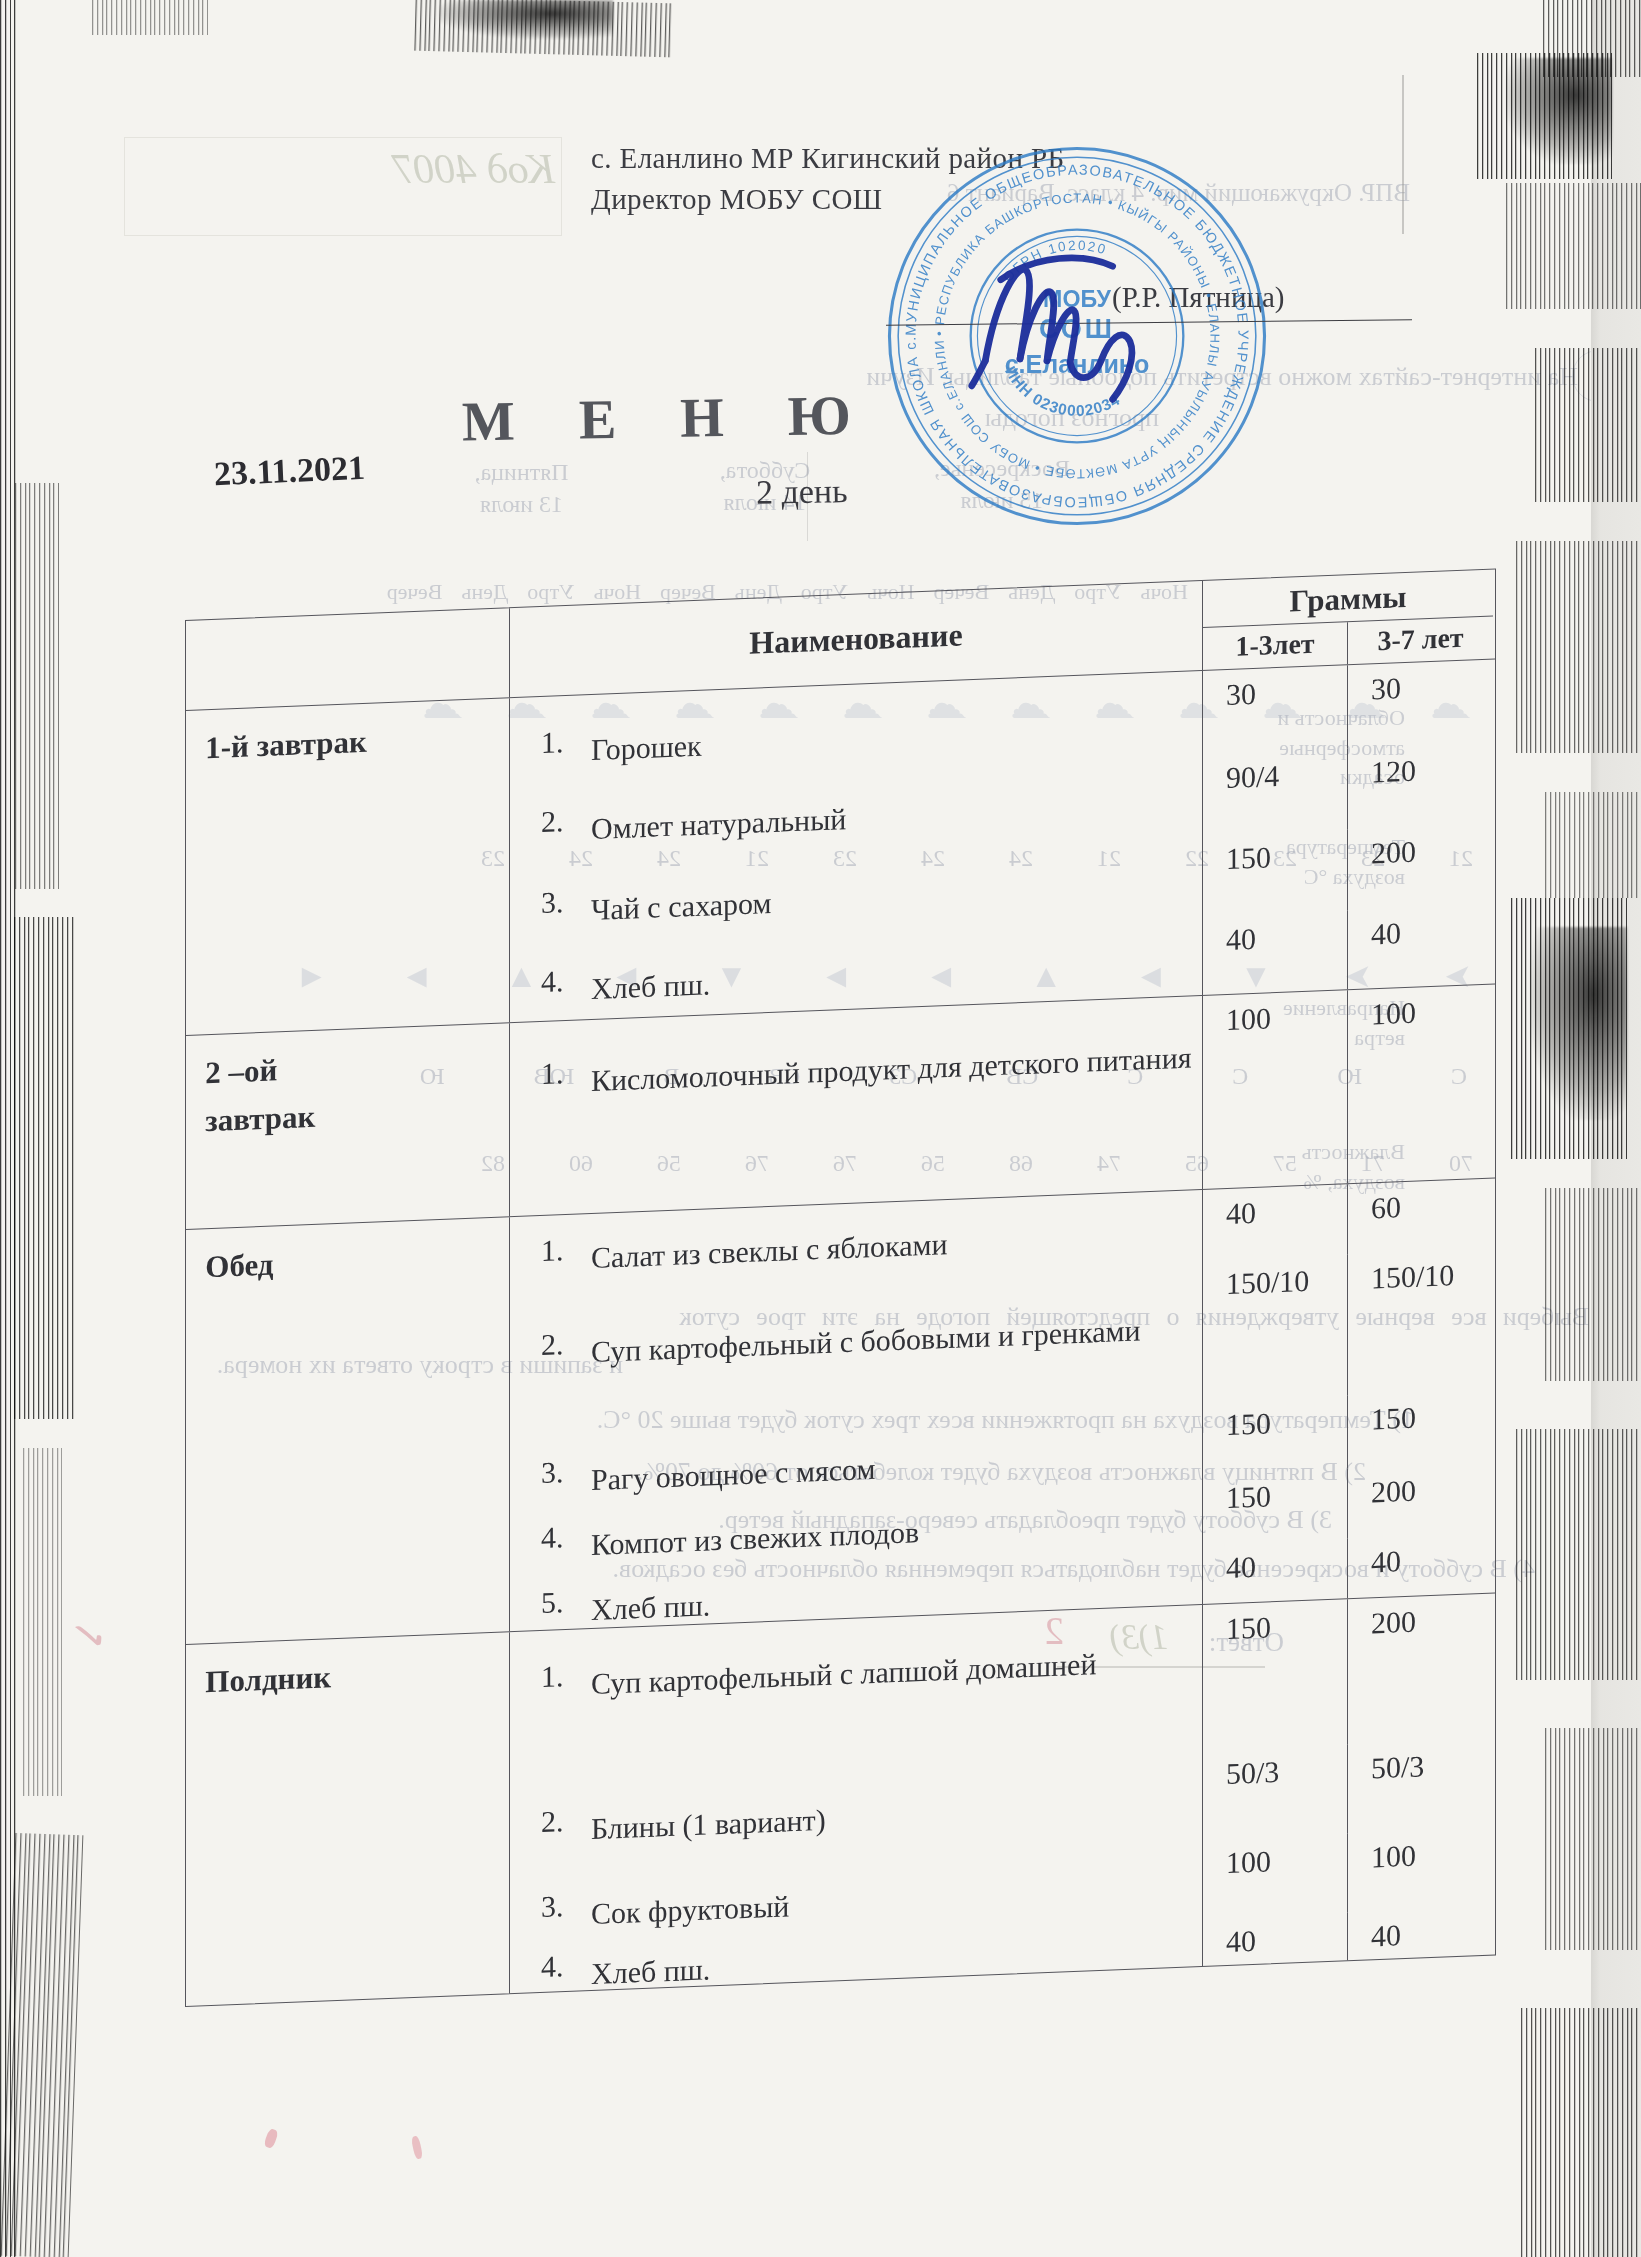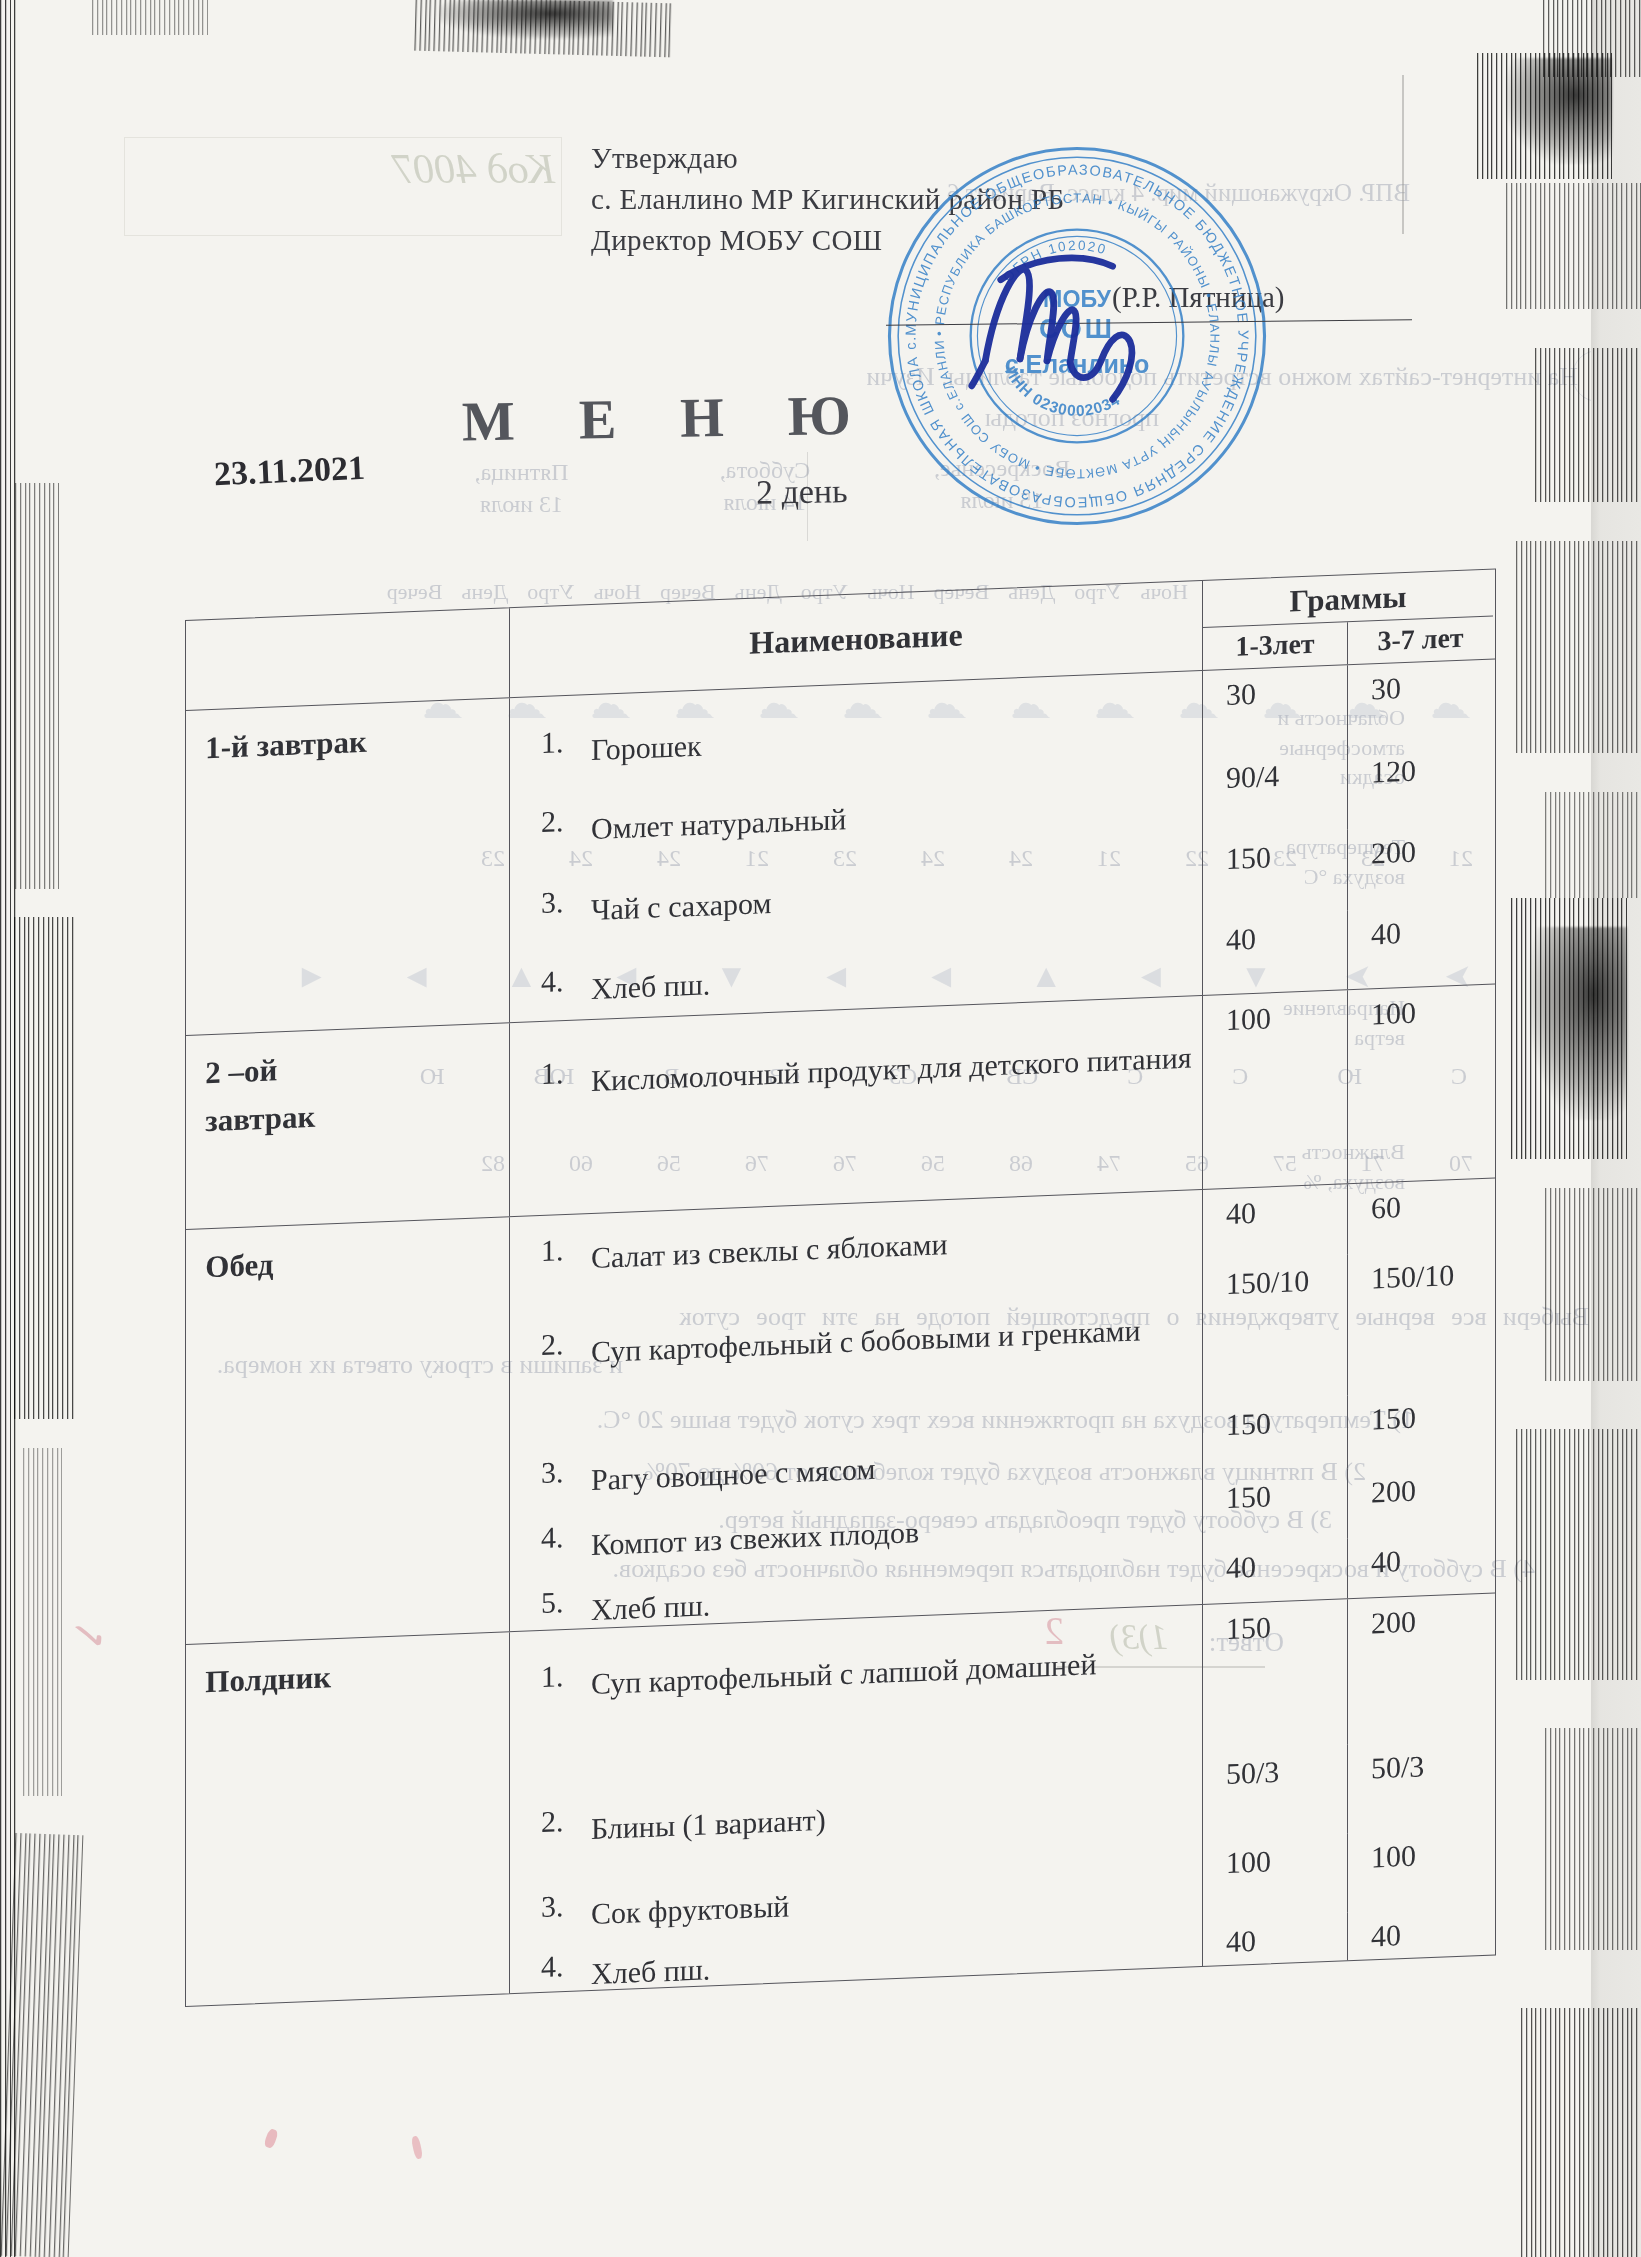--- a/index.html
+++ b/index.html
@@ -169,21 +169,20 @@
         <div>2</div>
       </div>
     </div>
   <div class="bleed-box" style="left:124px;top:137px;width:436px;height:97px;"></div>
   <div class="bleed-circle" style="left:1572px;top:350px;">2</div>
   <div class="faint-line" style="left:1402px;top:75px;width:1.9px;height:159px;"></div>
   <div class="faint-line" style="left:807px;top:452px;width:1px;height:89px;opacity:.3;"></div>
   <div class="faint-line" style="left:1057px;top:1666px;width:208px;height:1.9px;opacity:.35;"></div>
 
   <div class="doc approval" style="left:591px;top:138px;">
-    <div>Утверждаю</div>
     <div>с. Еланлино МР Кигинский район РБ</div>
     <div>Директор МОБУ СОШ</div>
   </div>
   <div class="doc" style="left:1112px;top:281px;font-size:29px;">(Р.Р. Пятница)</div>
   <div class="sig-line" style="left:886px;top:322px;"></div>
 
   <div class="doc menu-title" style="left:462px;top:386px;">М Е Н Ю</div>
   <div class="doc menu-date" style="left:214px;top:452px;">23.11.2021</div>
   <div class="doc menu-day" style="left:756px;top:473px;">2 день</div>
 

